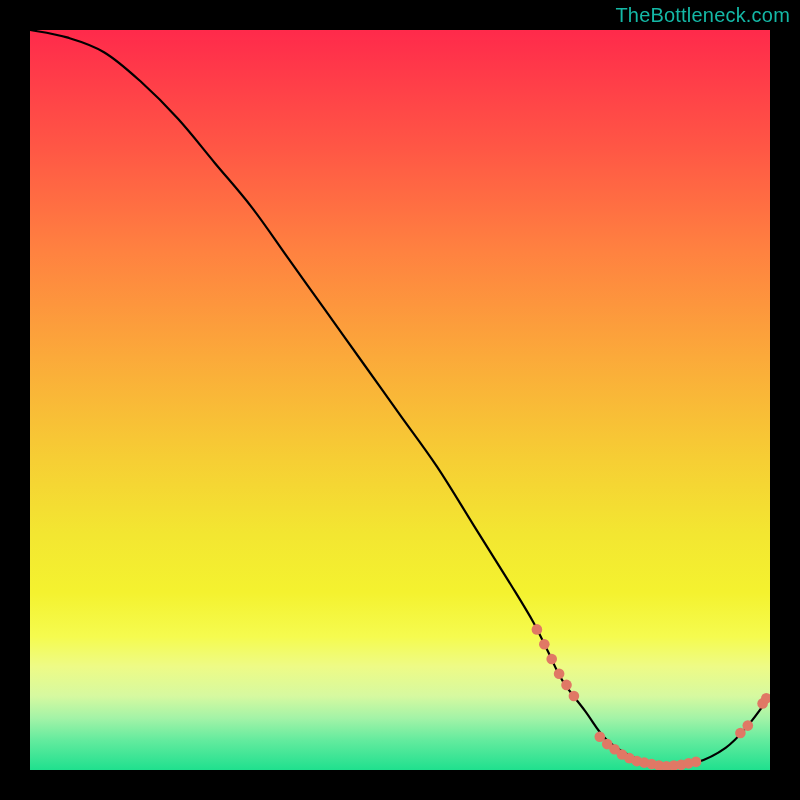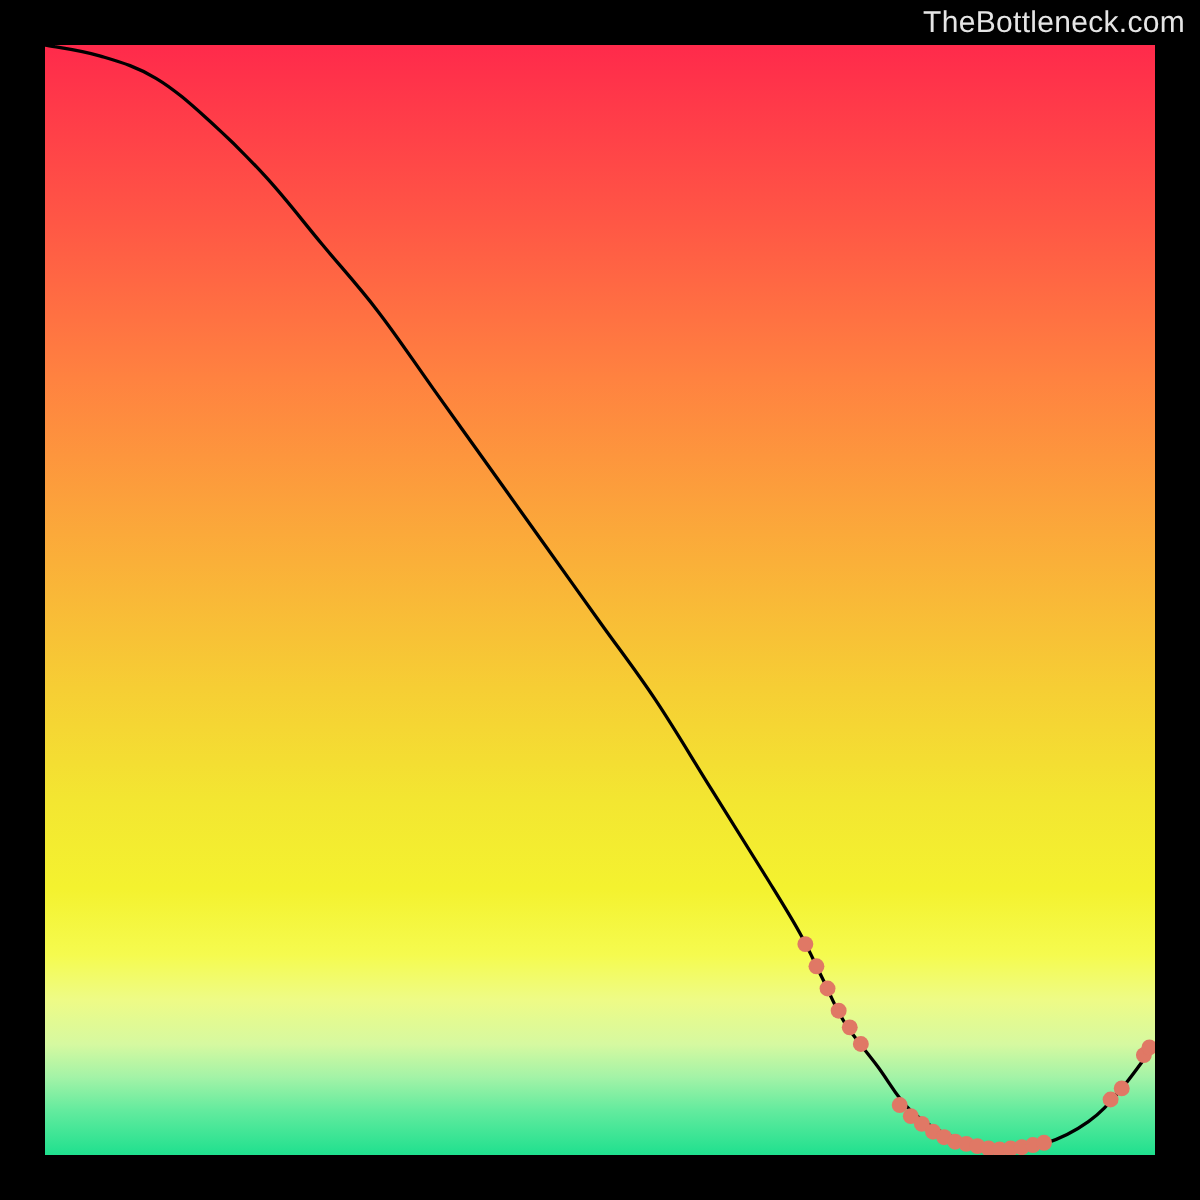--- a/index.html
+++ b/index.html
@@ -14,21 +14,21 @@
   .frame {
     position: relative;
     width: 800px;
     height: 800px;
     background: #000;
   }
   .watermark {
     position: absolute;
     top: 4px;
     right: 10px;
-    color: #e5e5e5;
+    color: #14b8a6;
     font-size: 20px;
     font-weight: 500;
     letter-spacing: 0.2px;
     z-index: 5;
   }
   .plot-bg {
     position: absolute;
     left: 30px;
     top: 30px;
     width: 740px;

